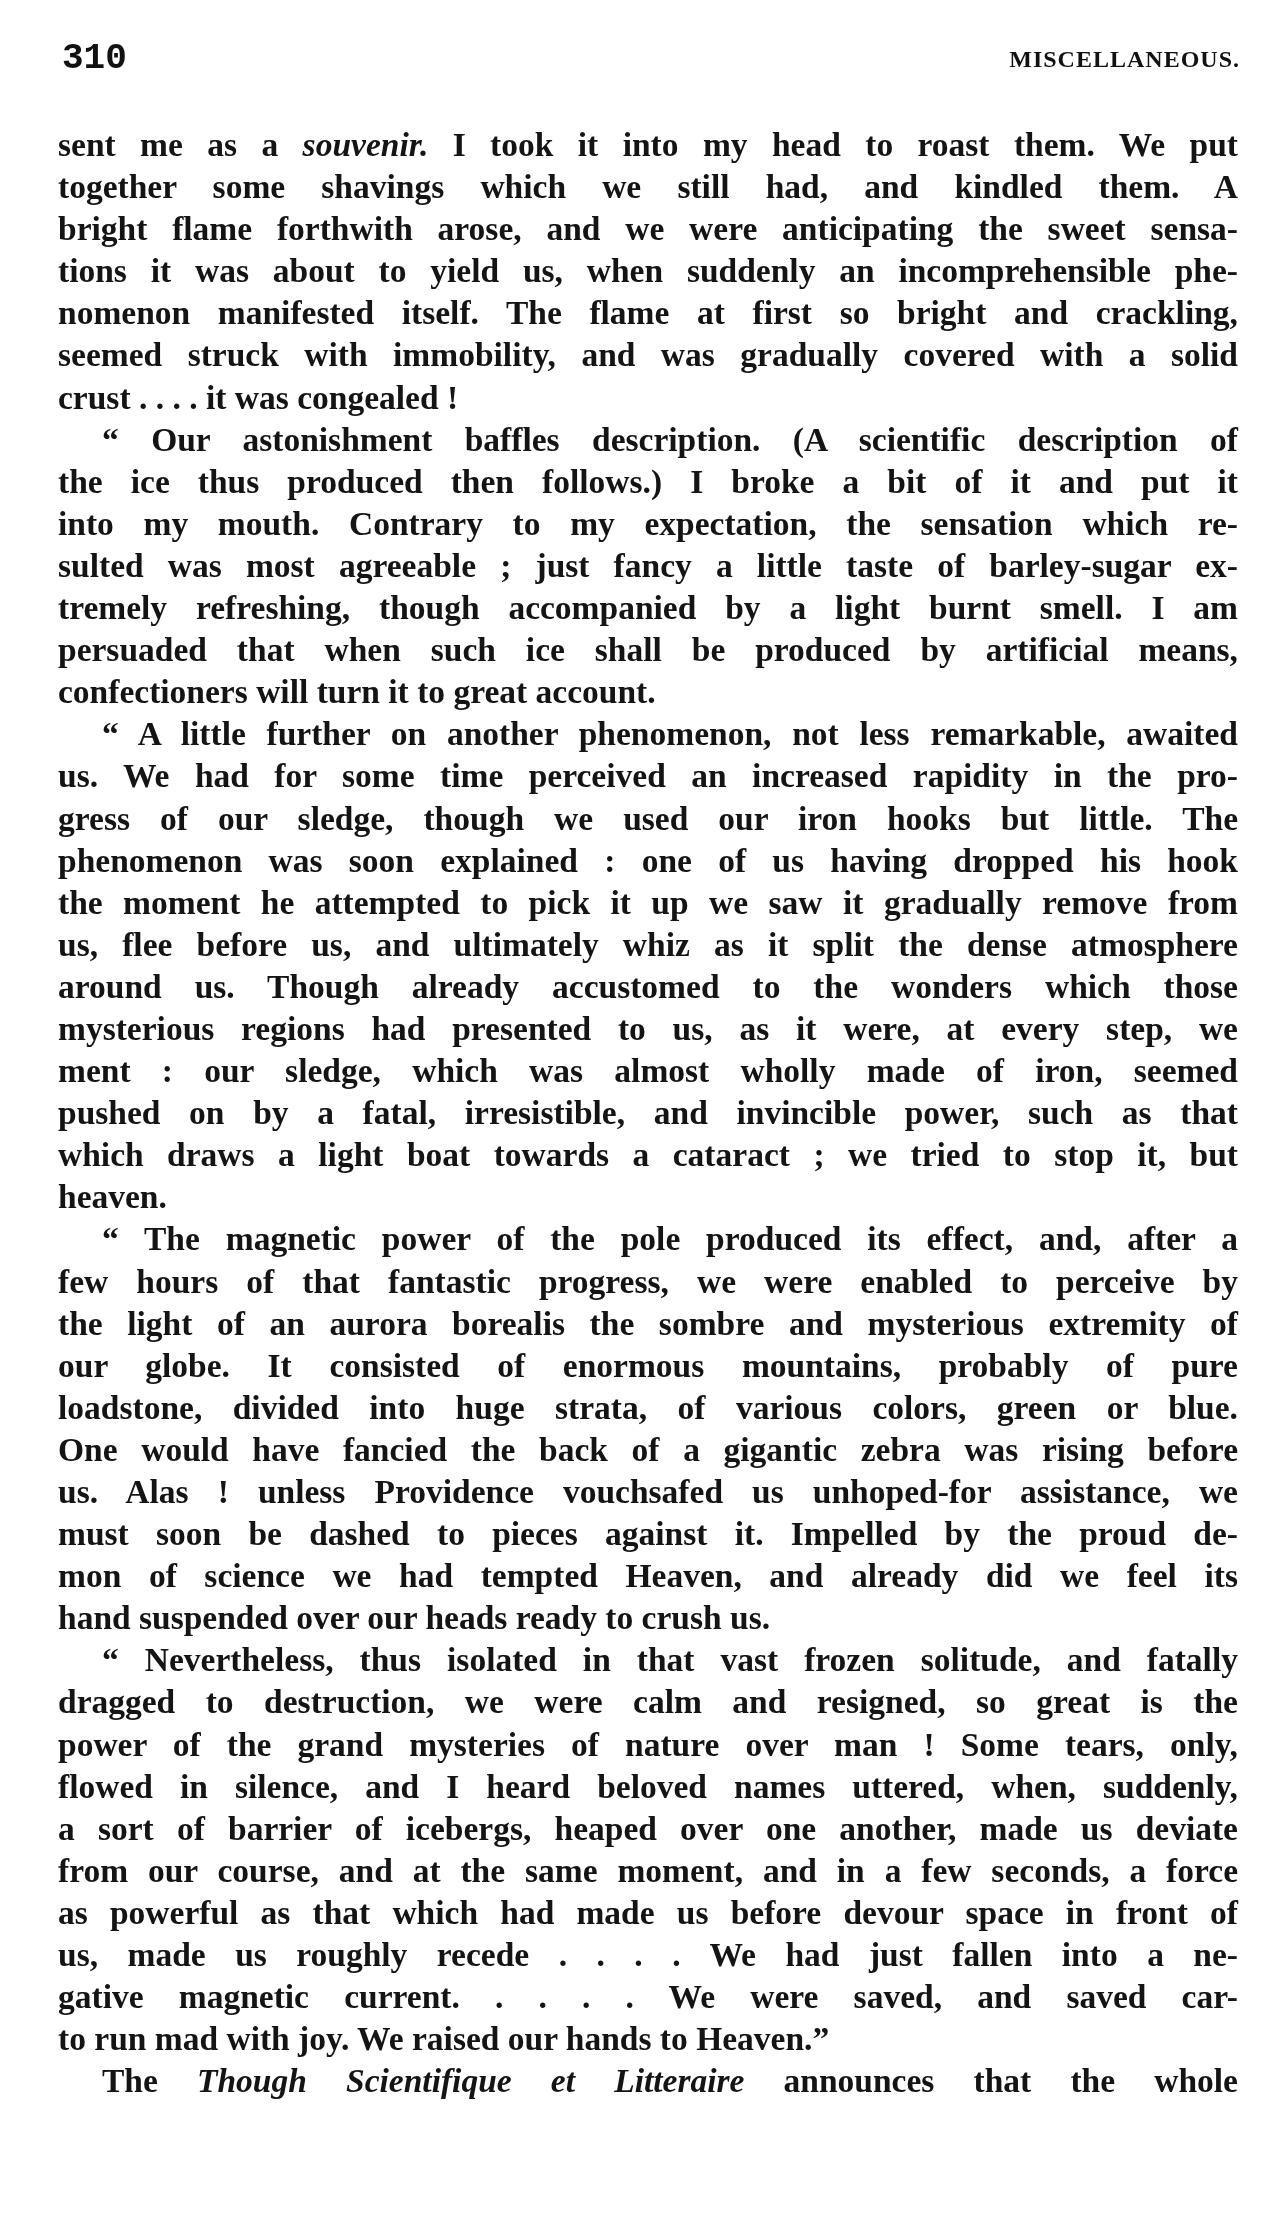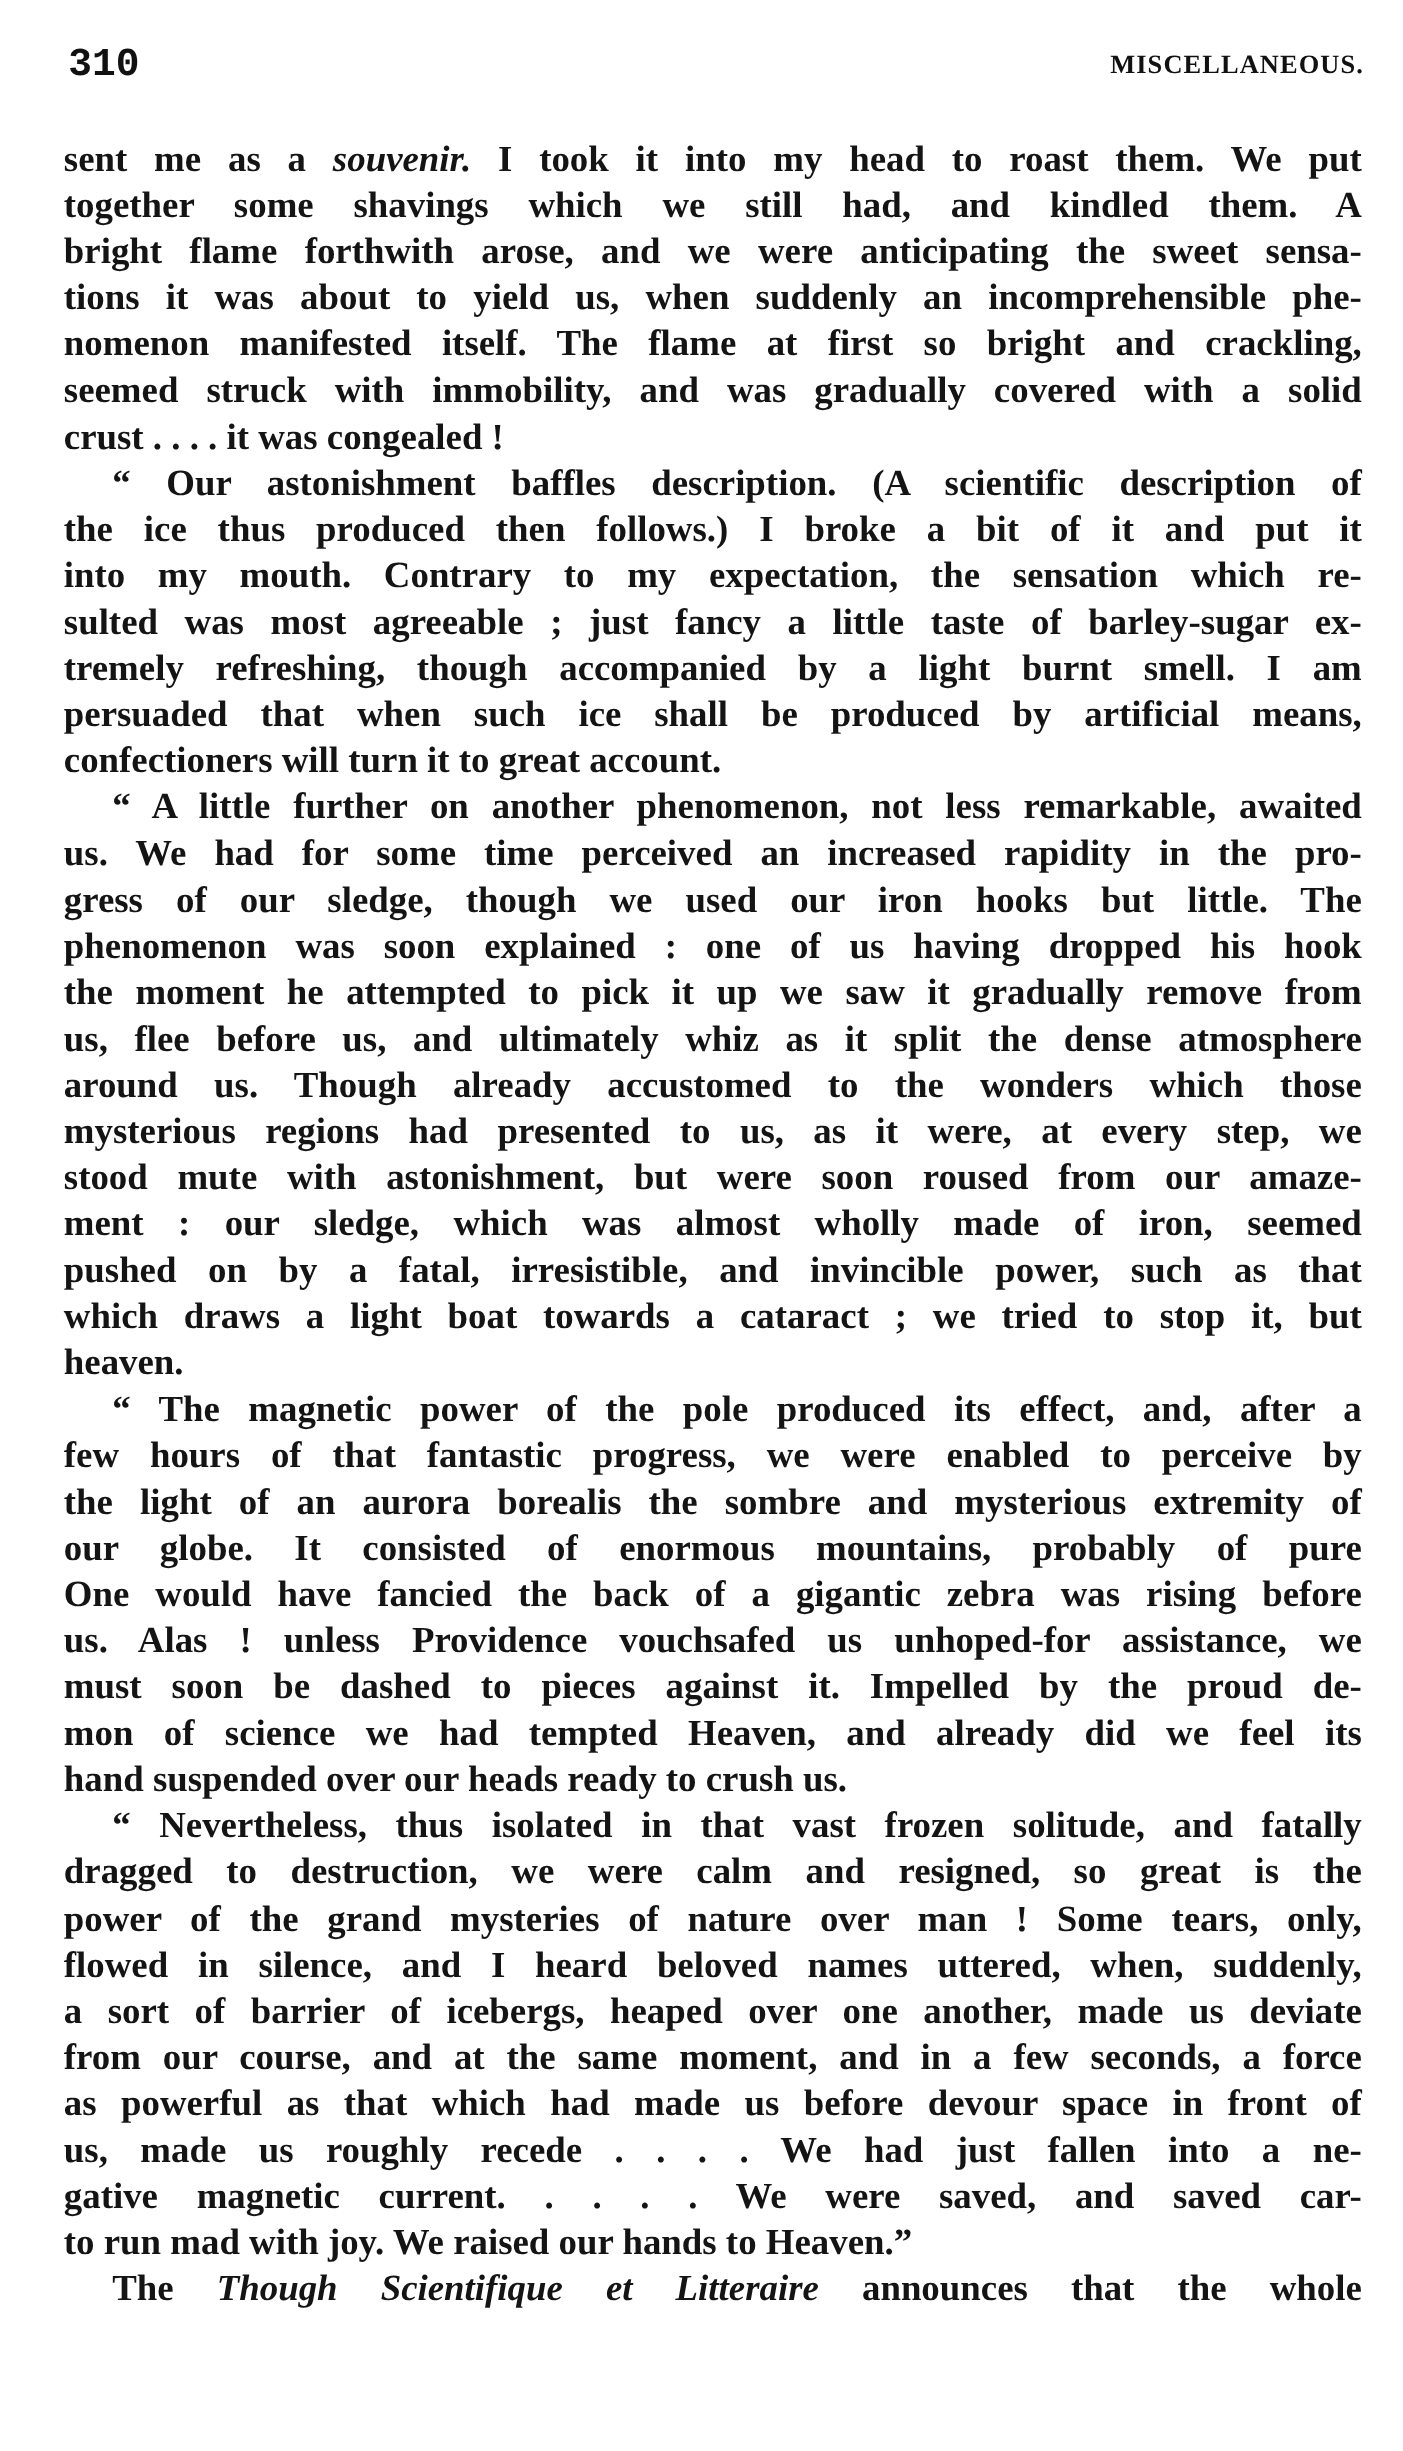--- a/index.html
+++ b/index.html
@@ -64,31 +64,31 @@
       </div>
       <div>
         <span class="line indent"><span>“ A little further on another phenomenon, not less remarkable, awaited</span></span>
         <span class="line"><span>us.  We had for some time perceived an increased rapidity in the pro-</span></span>
         <span class="line"><span>gress of our sledge, though we used our iron hooks but little.  The</span></span>
         <span class="line"><span>phenomenon was soon explained : one of us having dropped his hook</span></span>
         <span class="line"><span>the moment he attempted to pick it up we saw it gradually remove from</span></span>
         <span class="line"><span>us, flee before us, and ultimately whiz as it split the dense atmosphere</span></span>
         <span class="line"><span>around us.  Though already accustomed to the wonders which those</span></span>
         <span class="line"><span>mysterious regions had presented to us, as it were, at every step, we</span></span>
-        <span class="line"><span>stood mute with astonishment, but were soon roused from our amaze-</span></span>
         <span class="line"><span>ment : our sledge, which was almost wholly made of iron, seemed</span></span>
         <span class="line"><span>pushed on by a fatal, irresistible, and invincible power, such as that</span></span>
         <span class="line"><span>which draws a light boat towards a cataract ; we tried to stop it, but</span></span>
         <span class="line last"><span>heaven.</span></span>
       </div>
       <div>
         <span class="line indent"><span>“ The magnetic power of the pole produced its effect, and, after a</span></span>
         <span class="line"><span>few hours of that fantastic progress, we were enabled to perceive by</span></span>
         <span class="line"><span>the light of an aurora borealis the sombre and mysterious extremity of</span></span>
         <span class="line"><span>our globe.  It consisted of enormous mountains, probably of pure</span></span>
+        <span class="line"><span>loadstone, divided into huge strata, of various colors, green or blue.</span></span>
         <span class="line"><span>One would have fancied the back of a gigantic zebra was rising before</span></span>
         <span class="line"><span>us.  Alas ! unless Providence vouchsafed us unhoped-for assistance, we</span></span>
         <span class="line"><span>must soon be dashed to pieces against it.  Impelled by the proud de-</span></span>
         <span class="line"><span>mon of science we had tempted Heaven, and already did we feel its</span></span>
         <span class="line last"><span>hand suspended over our heads ready to crush us.</span></span>
       </div>
       <div>
         <span class="line indent"><span>“ Nevertheless, thus isolated in that vast frozen solitude, and fatally</span></span>
         <span class="line"><span>dragged to destruction, we were calm and resigned, so great is the</span></span>
         <span class="line"><span>power of the grand mysteries of nature over man !  Some tears, only,</span></span>

